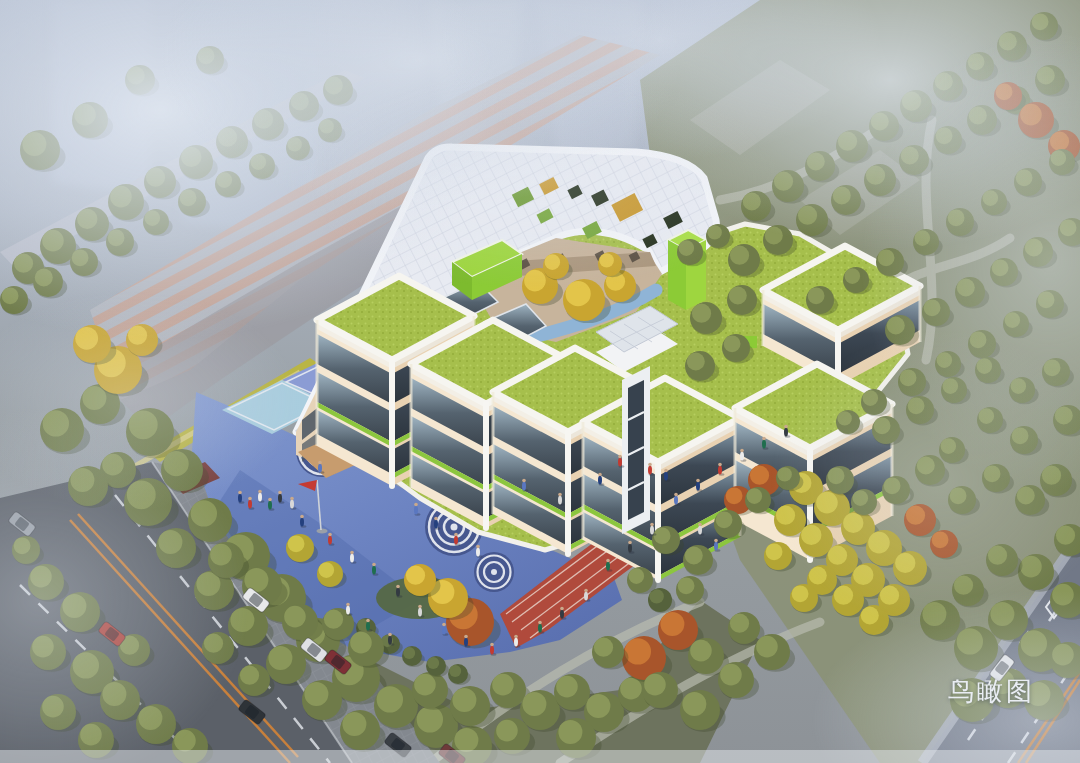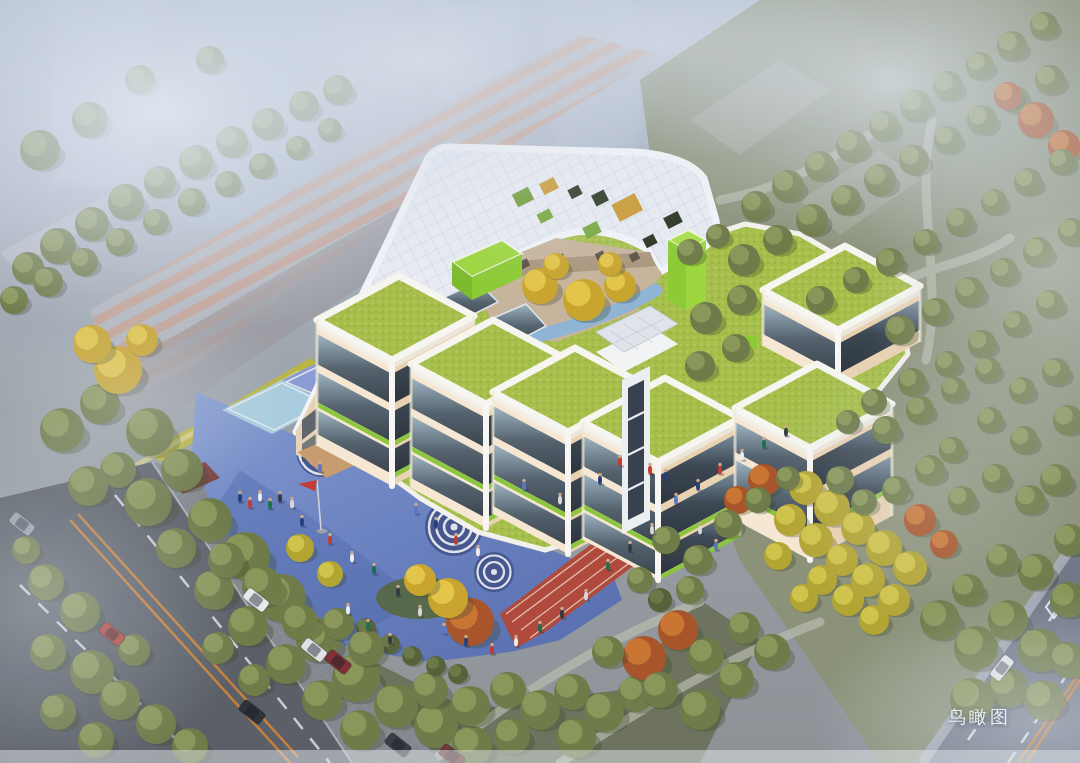--- a/index.html
+++ b/index.html
@@ -1,20 +1,20 @@
 <!DOCTYPE html>
 <html><head>
 <meta charset="utf-8">
 <style>
   html,body{margin:0;padding:0;background:#222;}
   #stage{position:relative;width:1080px;height:763px;overflow:hidden;
          font-family:"DejaVu Sans","Liberation Sans",sans-serif;
          background:linear-gradient(180deg,#b4bed0 0%,#a9b2c0 28%,#9aa1a6 55%,#8d9297 100%);}
   #stage svg{position:absolute;left:0;top:0;}
-  .caption{position:absolute;left:948px;top:706px;font-size:18px;line-height:1.2;
+  .caption{position:absolute;left:948px;top:676px;font-size:26px;line-height:1.2;
            color:#e9edf3;letter-spacing:3px;text-shadow:0 1px 4px rgba(35,45,65,.55);
            user-select:none;text-align:center;}
 </style>
 </head>
 <body>
 
 <div id="stage">
 <svg width="1080" height="763" viewBox="0 0 1080 763">
 <defs>
   <pattern id="grass" width="7" height="7" patternUnits="userSpaceOnUse">

